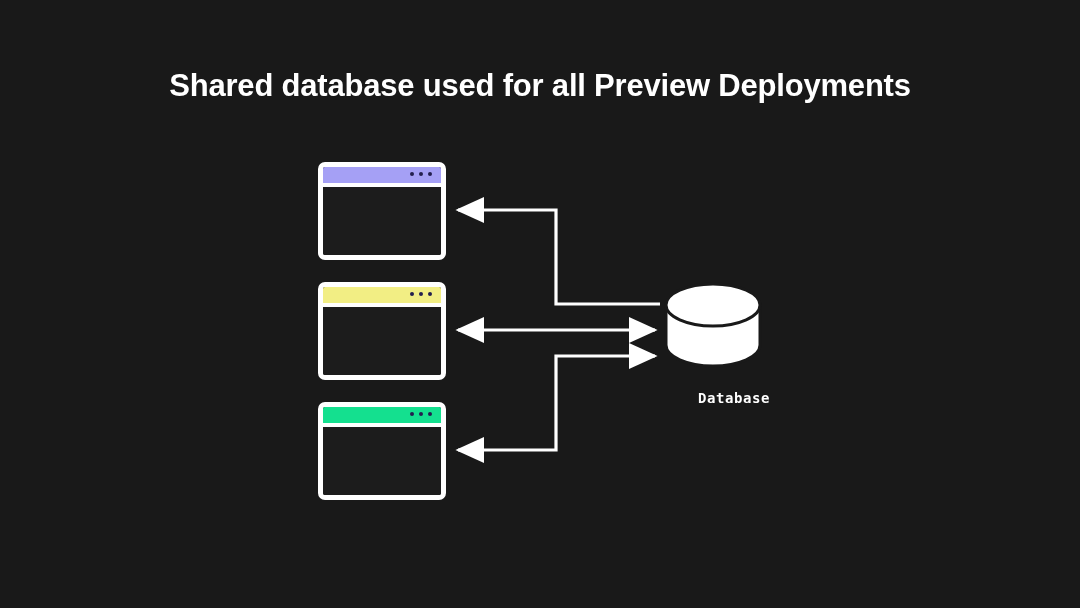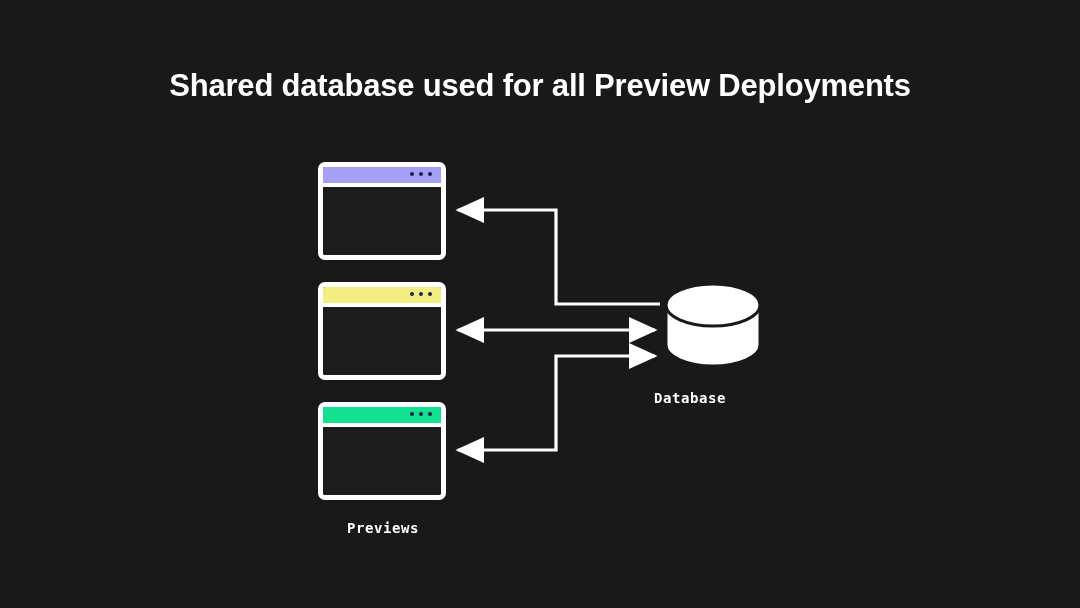--- a/index.html
+++ b/index.html
@@ -89,21 +89,21 @@
     letter-spacing: 0.6px;
     white-space: nowrap;
     text-align: center;
   }
   #previews-label {
     left: 283px;
     top: 520px;
     width: 200px;
   }
   #database-label {
-    left: 590px;
+    left: 634px;
     top: 390px;
     width: 200px;
     text-align: center;
   }
 
   
   #connectors, #db-graphic {
     position: absolute;
     left: 0;
     top: 0;
@@ -169,17 +169,16 @@
     <path d="M 458,450 L 556,450 L 556,356 L 655,356" fill="none" stroke="#FFFFFF" stroke-width="3.2" stroke-linecap="butt" stroke-linejoin="miter" marker-start="url(#arrow-start)" marker-end="url(#arrow-end)"></path>
   </svg>
 
   <svg id="db-graphic" viewBox="0 0 1080 608" xmlns="http://www.w3.org/2000/svg">
 
     <path d="M 666,305 L 666,345 A 47,21 0 0 0 760,345 L 760,305 Z" fill="#FFFFFF" stroke="#191919" stroke-width="3"></path>
 
     <ellipse cx="713" cy="305" rx="47" ry="21" fill="#FFFFFF" stroke="#191919" stroke-width="3"></ellipse>
   </svg>
 
-  <div class="mono-label" id="previews-label">Previews</div>
 
   <div class="mono-label" id="database-label">Database</div>
 
 </div>
 
 </body></html>

